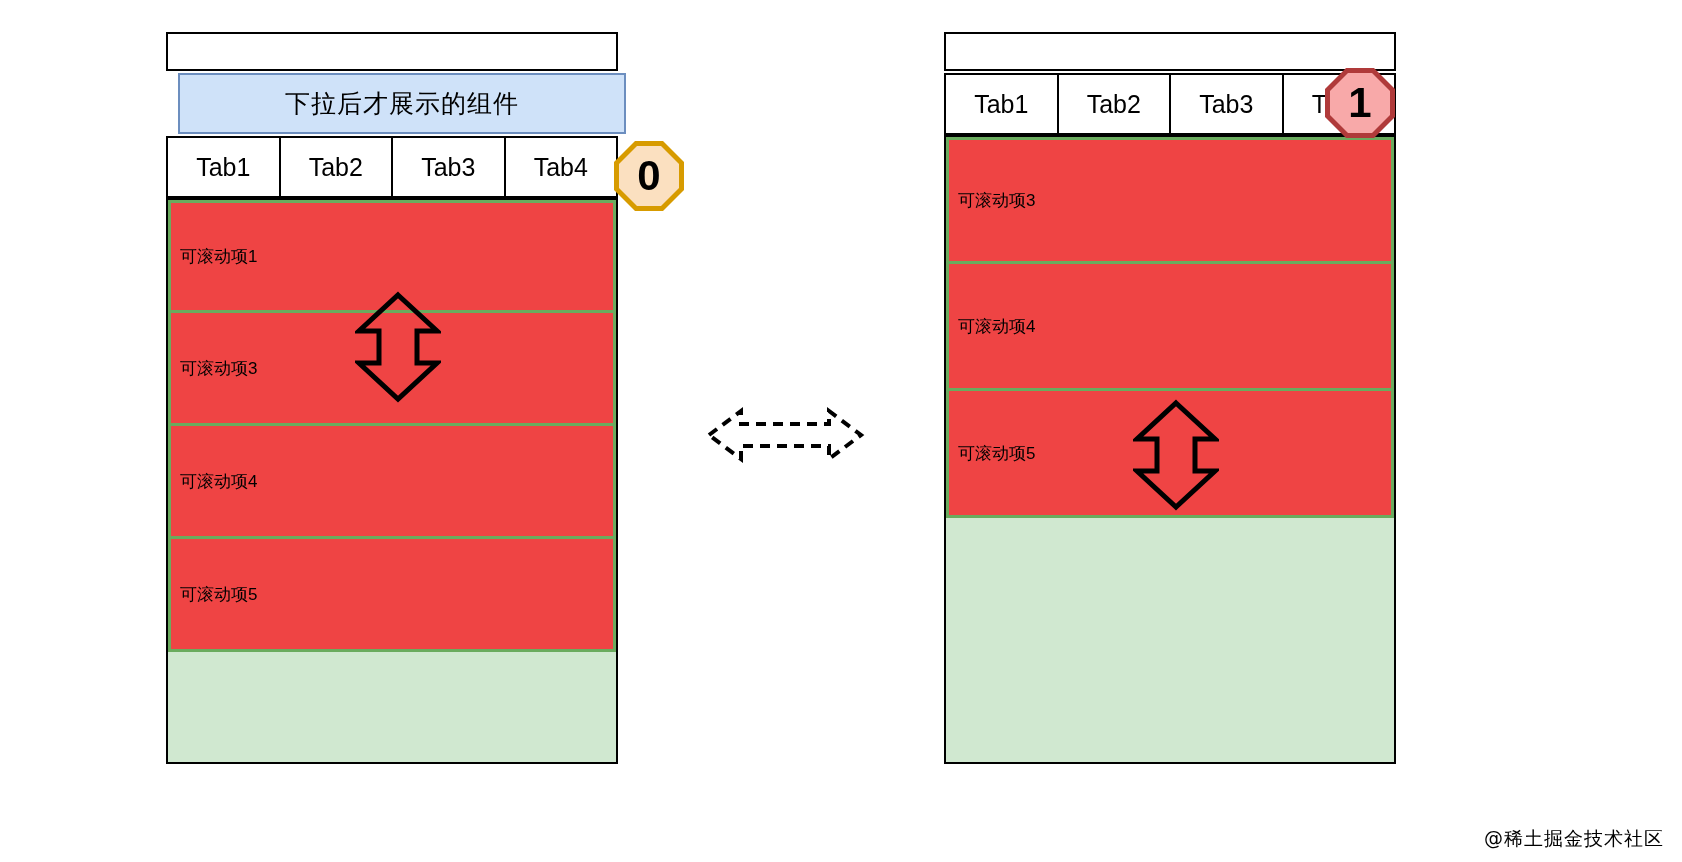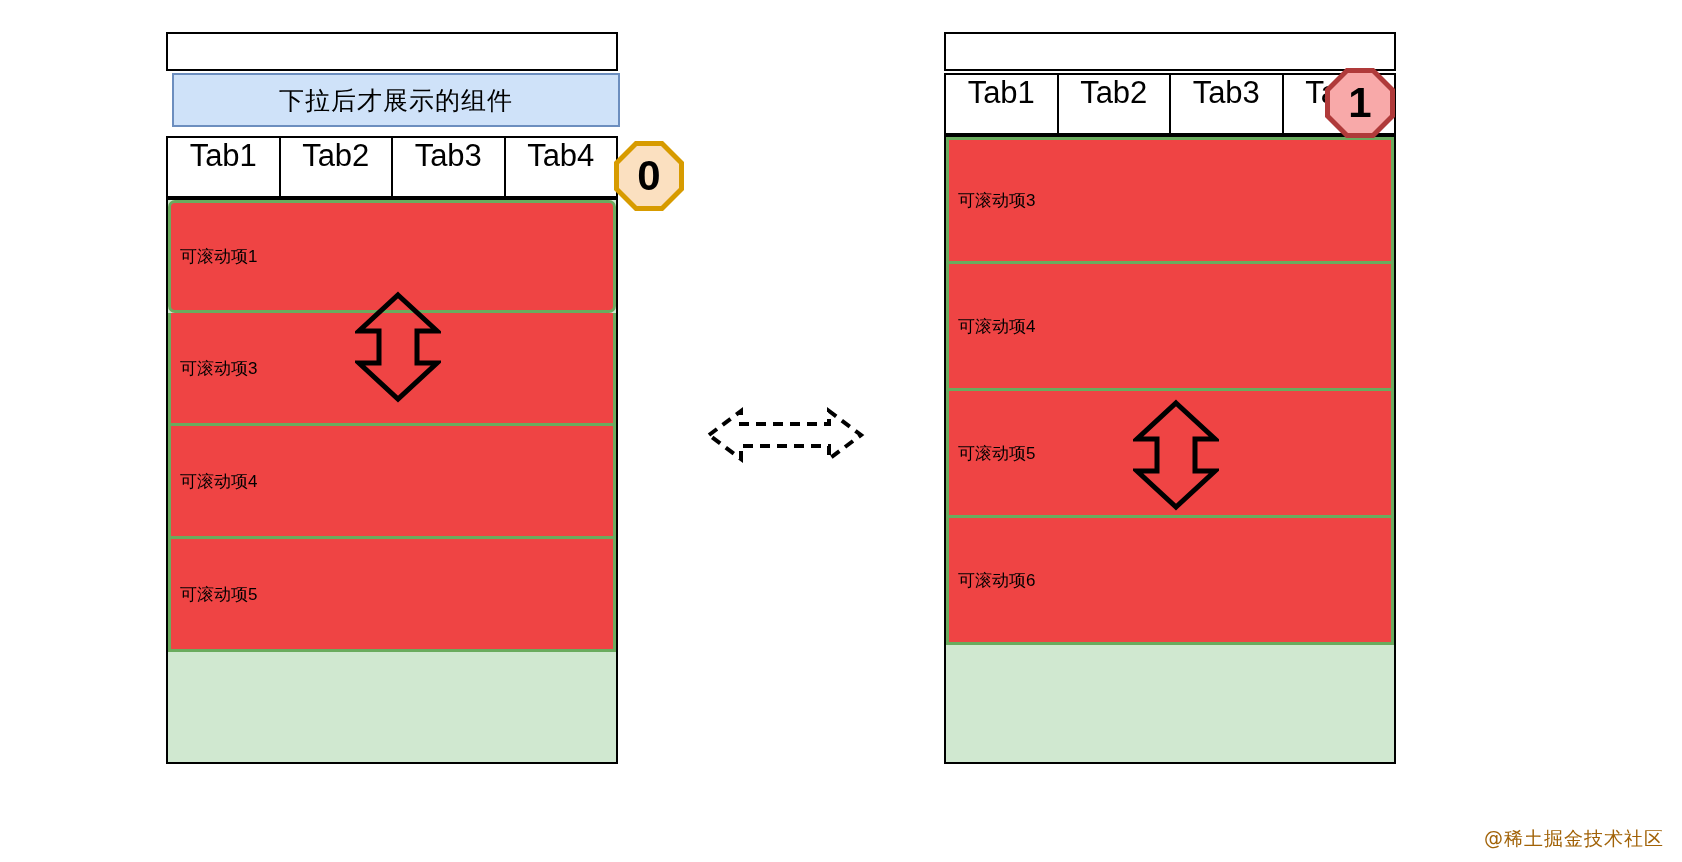--- a/index.html
+++ b/index.html
@@ -45,23 +45,23 @@
     position: absolute;
     box-sizing: border-box;
     display: flex;
     border: 2px solid #000000;
     background: #ffffff;
   }
   .tabbar .tab {
     flex: 1 1 0;
     box-sizing: border-box;
     display: flex;
-    align-items: flex-start;
-    justify-content: center;
-    font-size: 31px;
+    align-items: center;
+    justify-content: center;
+    font-size: 25px;
     color: #000000;
     border-right: 2px solid #000000;
     background: #ffffff;
   }
   .tabbar .tab:last-child {
     border-right: none;
   }
 
   .scrollarea {
     position: absolute;
@@ -114,59 +114,59 @@
     color: #000000;
     line-height: 1;
   }
 
   
   .watermark {
     position: absolute;
     right: 18px;
     bottom: 10px;
     font-size: 19px;
-    color: #a16207;
+    color: #000000;
     letter-spacing: 1px;
     font-family: "DejaVu Sans", sans-serif;
     margin-top: 10px;
   }
 
   svg { display: block; }
   .abs-svg { position: absolute; }
 </style>
 </head>
 <body>
 
 <div class="panel" style="left:166px; top:32px; width:452px; height:732px;">
 
   <div class="titlebar" style="left:0px; top:0px; width:452px; height:39px;">
     <span></span>
   </div>
 
-  <div class="dropdown-component" style="left:6px; top:41px; width:448px; height:54px;align-items:center;">
+  <div class="dropdown-component" style="left:12px; top:41px; width:448px; height:61px;align-items:center;">
     <span>下拉后才展示的组件</span>
   </div>
 
   <div class="tabbar" style="left:0px; top:104px; width:452px; height:62px;">
     <div class="tab">
       <span>Tab1</span>
     </div>
     <div class="tab">
       <span>Tab2</span>
     </div>
     <div class="tab">
       <span>Tab3</span>
     </div>
     <div class="tab">
       <span>Tab4</span>
     </div>
   </div>
 
   <div class="scrollarea" style="left:0px; top:166px; width:452px; height:566px;">
-    <div class="scrollrow" style="height:113px;border-radius:7px;">
+    <div class="scrollrow" style="height:113px;">
       <span class="rowlabel">可滚动项1</span>
     </div>
     <div class="scrollrow" style="height:113px;">
       <span class="rowlabel">可滚动项3</span>
 
       <span class="abs-svg" style="left:184px; top:-22px;">
         <svg width="86" height="112" viewBox="0 0 86 112">
           <polygon points="43,4 82,40 62,40 62,72 82,72 43,108 4,72 24,72 24,40 4,40" fill="none" stroke="#000000" stroke-width="5" stroke-linejoin="miter"></polygon>
         </svg>
       </span>
@@ -223,23 +223,20 @@
       <span class="rowlabel">可滚动项4</span>
     </div>
     <div class="scrollrow" style="height:127px;">
       <span class="rowlabel">可滚动项5</span>
       <span class="abs-svg" style="left:184px; top:8px;">
         <svg width="86" height="112" viewBox="0 0 86 112">
           <polygon points="43,4 82,40 62,40 62,72 82,72 43,108 4,72 24,72 24,40 4,40" fill="none" stroke="#000000" stroke-width="5" stroke-linejoin="miter"></polygon>
         </svg>
       </span>
     </div>
-    <div class="scrollrow" style="height:127px;">
-      <span class="rowlabel">可滚动项6</span>
-    </div>
   </div>
 </div>
 
 <div class="badge" style="left:1325px; top:68px; width:70px; height:70px; background:#b03a3a;">
 </div>
 <div class="badge-inner" style="left:1330px; top:73px; width:60px; height:60px; background:#f8a9a9;">
 </div>
 <div style="position:absolute; left:1325px; top:68px; width:70px; height:70px; display:flex; align-items:center; justify-content:center;">
   <span class="badge-num">1</span>
 </div>

